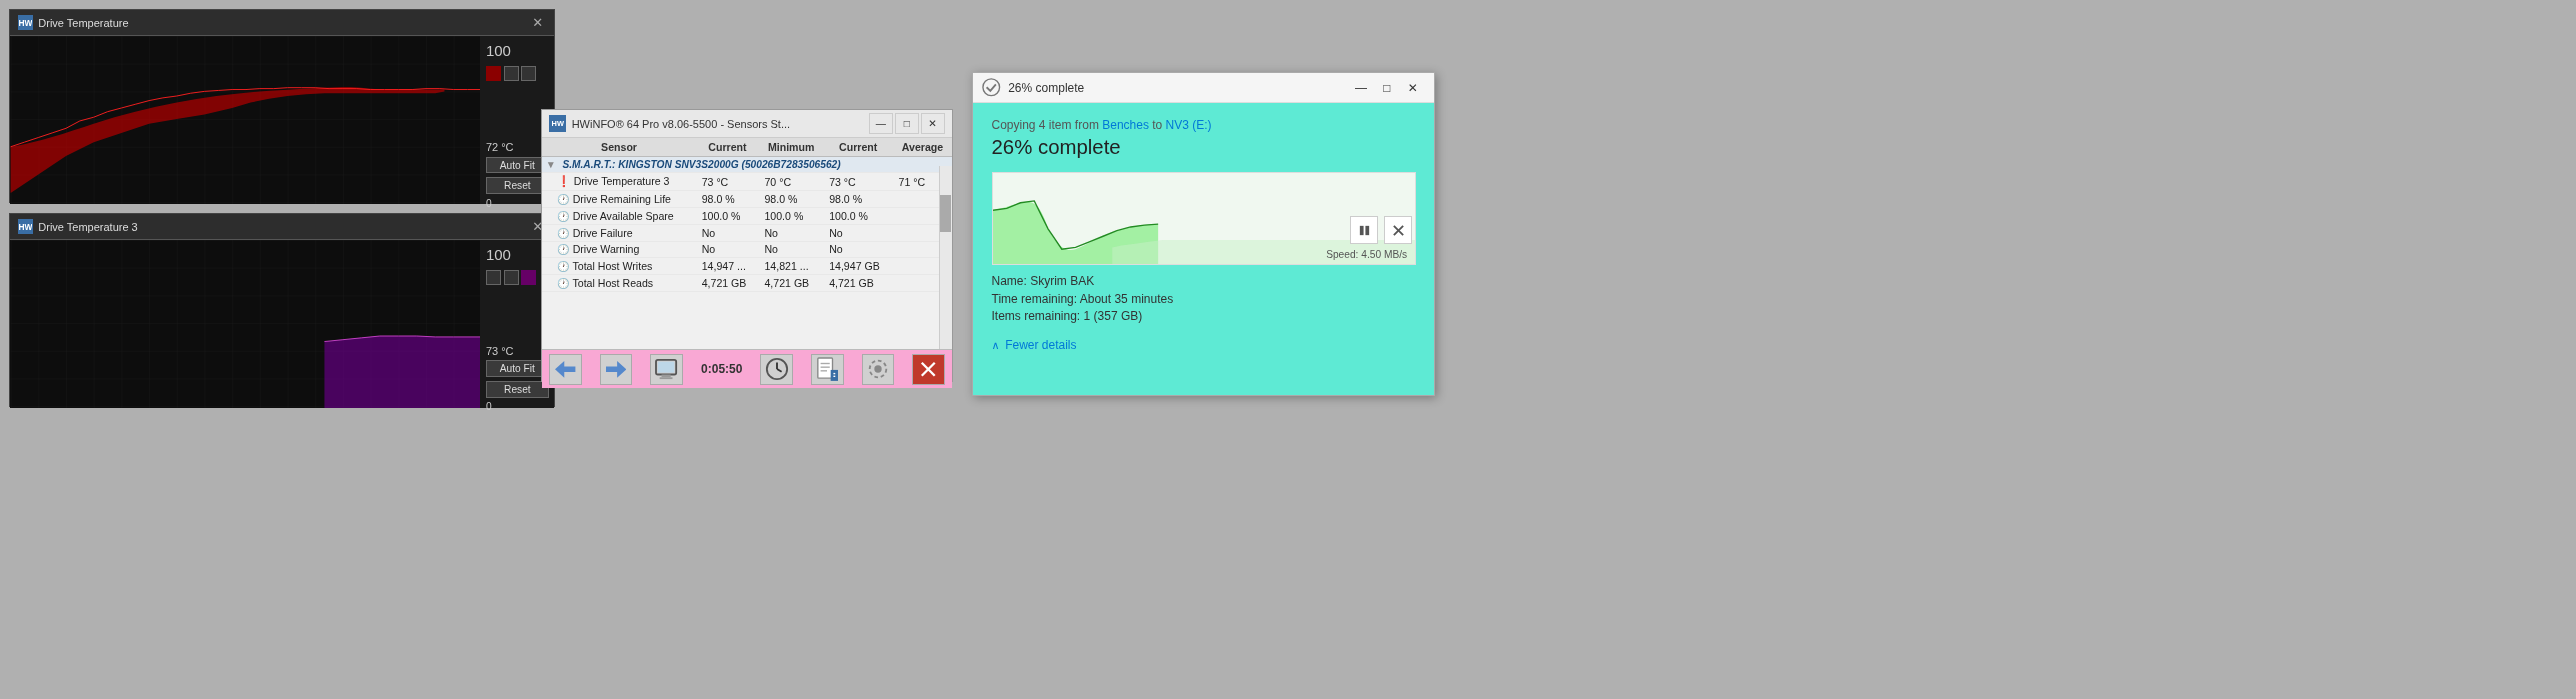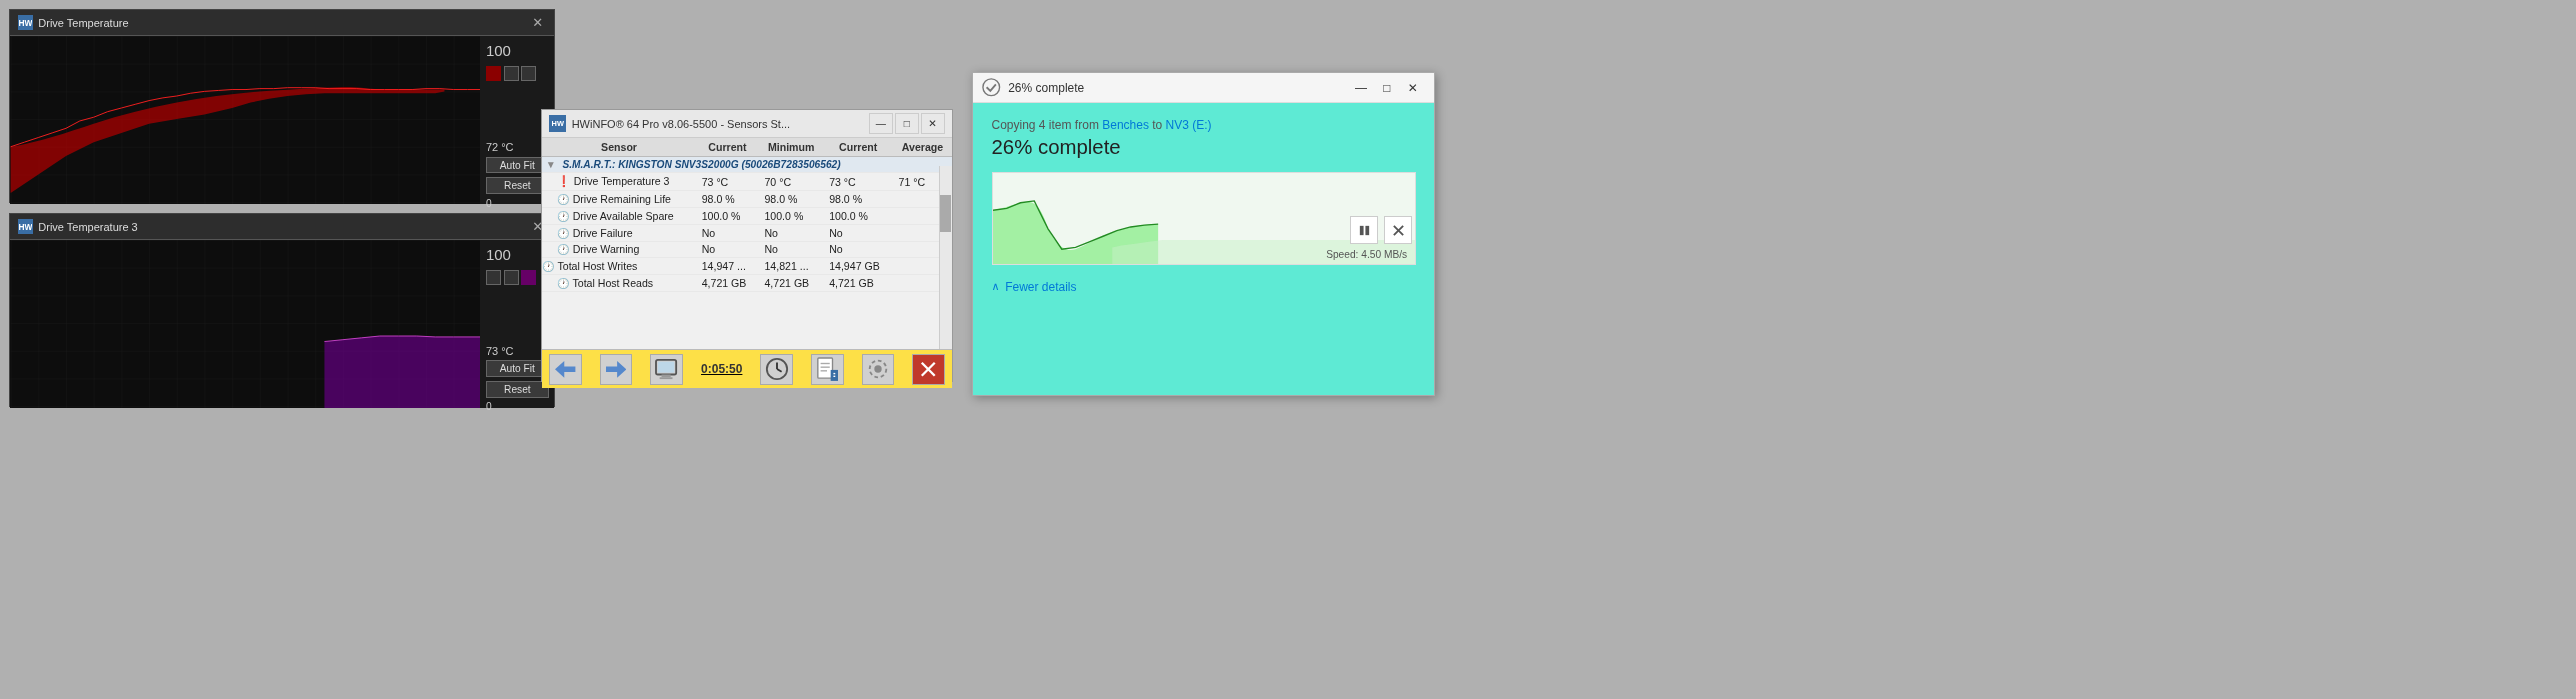--- a/index.html
+++ b/index.html
@@ -200,26 +200,25 @@
     }
 
     .clock-icon {
       color: #666;
       font-size: 10.2px;
     }
 
     .hwinfo-toolbar {
       display: flex;
       align-items: center;
-      background: #fde047;
+      background: #f9a8d4;
       border-top: 0.9px solid #bbb;
       padding: 3.7px 7.4px;
       gap: 18px;
       justify-content: center;
-      text-decoration: underline;
     }
 
     .hwinfo-toolbar-btn {
       width: 35px; height: 31px;
       background: #d0d0d0;
       border: 0.9px solid #aaa;
       cursor: pointer;
       display: flex; align-items: center; justify-content: center;
       font-size: 16.7px;
       color: #333;
@@ -537,21 +536,21 @@
             <span class="clock-icon">🕐</span>
             <span>Drive Warning</span>
           </td>
           <td>No</td>
           <td>No</td>
           <td>No</td>
           <td></td>
         </tr>
 
         <tr>
-          <td style="padding-left:0;">
+          <td style="padding-left:15px;">
             <span class="clock-icon">🕐</span>
             <span>Total Host Writes</span>
           </td>
           <td>14,947 ...</td>
           <td>14,821 ...</td>
           <td>14,947 GB</td>
           <td></td>
         </tr>
 
         <tr>
@@ -670,20 +669,25 @@
         </svg>
       </button>
       <button style="width:28px; height:28px; background:#fff; border:0.9px solid #ccc; cursor:pointer; display:flex; align-items:center; justify-content:center;">
         <svg width="13" height="13" viewBox="0 0 14 14">
           <line x1="2" y1="2" x2="12" y2="12" stroke="#555" stroke-width="2"></line>
           <line x1="12" y1="2" x2="2" y2="12" stroke="#555" stroke-width="2"></line>
         </svg>
       </button>
     </div>
 
+    <div class="copy-info">
+      <div class="copy-info-row">Name: Skyrim BAK</div>
+      <div class="copy-info-row">Time remaining: About 35 minutes</div>
+      <div class="copy-info-row">Items remaining: 1 (357 GB)</div>
+    </div>
 
     <div class="fewer-details">
       <span style="font-size:11px;">∧</span>
       <span>Fewer details</span>
     </div>
   </div>
 </div>
 
 
 </body></html>

